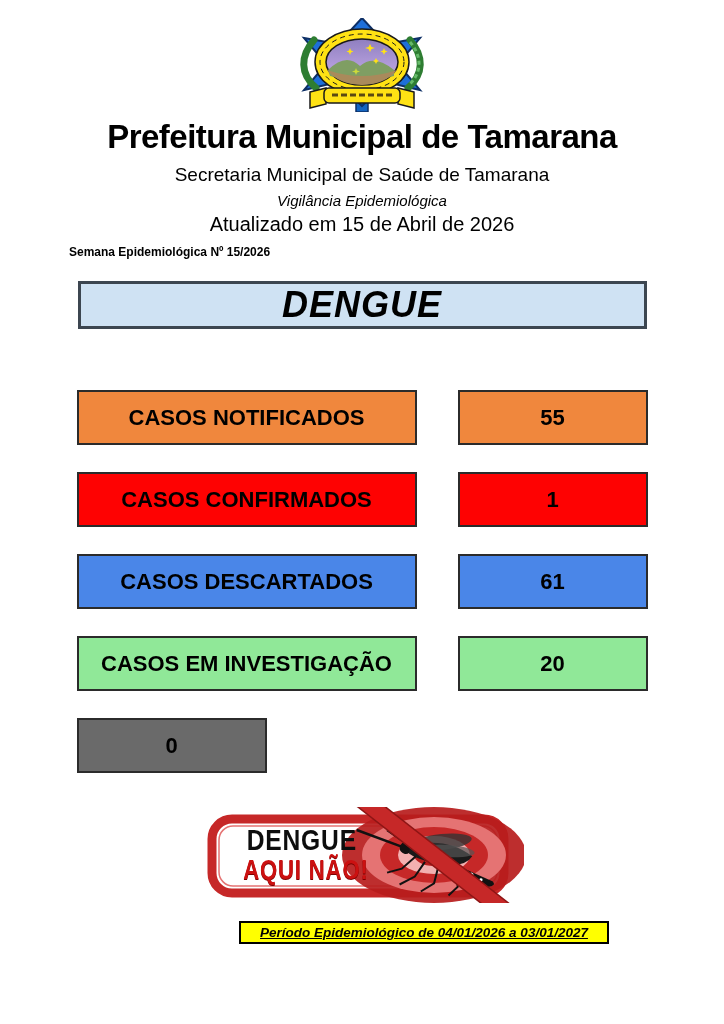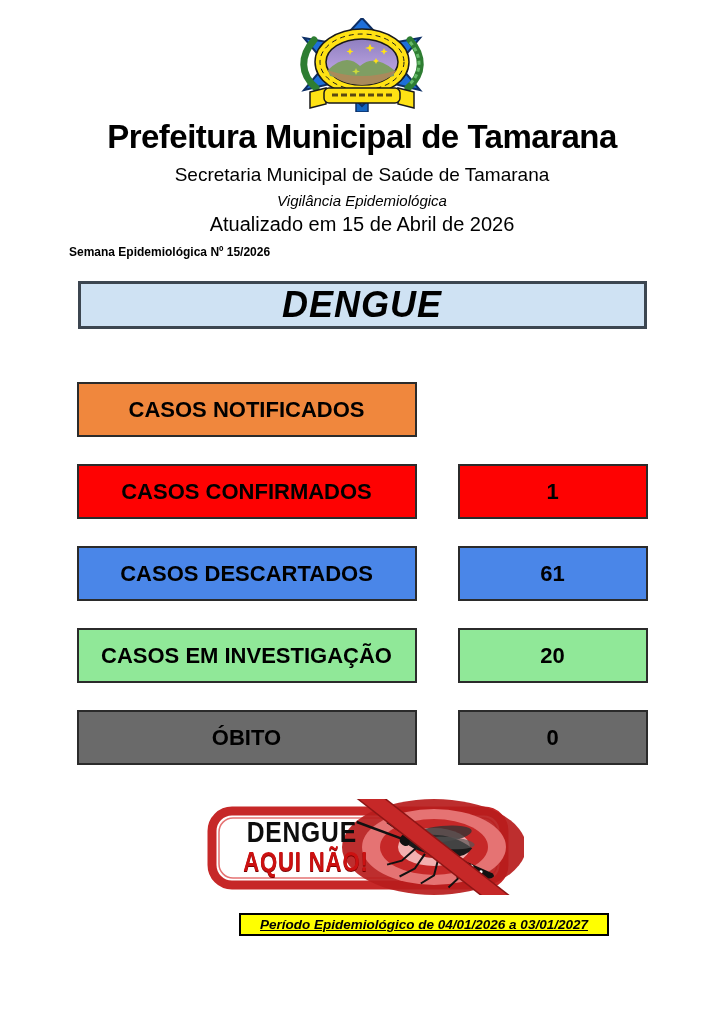--- a/index.html
+++ b/index.html
@@ -22,21 +22,21 @@
   }
   .updated{margin-top:4px;text-align:center;font-size:20px;}
   .week{margin-top:9px;text-align:left;font-size:12px;font-weight:bold;}
   
   .banner{
     margin:22px auto 0 auto;width:563px;height:42px;border:3px solid #3c4650;
     display:flex;align-items:center;justify-content:center;
   }
   .banner span{font-size:36px;font-weight:bold;font-style:italic;letter-spacing:1px;}
   
-  .rows{width:571px;margin:0 auto;padding-top:53px;}
+  .rows{width:571px;margin:8px auto;padding-top:53px;}
   .row{display:flex;justify-content:space-between;margin-bottom:27px;}
   .cell{
     height:51px;border:2px solid #2b2b2b;display:flex;align-items:center;justify-content:center;
     font-weight:bold;font-size:22px;
   }
   .cell.label{width:336px;}
   .cell.value{width:186px;}
   
   .stamp{position:relative;width:320px;height:96px;margin:34px auto 0 auto;left:2px;}
   .stamp svg{position:absolute;left:0;top:0;}
@@ -108,20 +108,23 @@
 
   <div class="banner" id="disease-banner" style="background: rgb(207, 226, 243);">
     <span>DENGUE</span>
   </div>
 
   <div class="rows">
     <div class="row">
       <div class="cell label" style="background: rgb(240, 135, 61);">
           <span>CASOS NOTIFICADOS</span>
         </div>
+      <div class="cell value" style="background: rgb(240, 135, 61);">
+          <span>55</span>
+        </div>
     </div>
     <div class="row">
       <div class="cell label" style="background: rgb(254, 2, 2);">
           <span>CASOS CONFIRMADOS</span>
         </div>
       <div class="cell value" style="background: rgb(254, 2, 2);">
           <span>1</span>
         </div>
     </div>
     <div class="row">
@@ -134,23 +137,20 @@
     </div>
     <div class="row">
       <div class="cell label" style="background: rgb(144, 232, 152);">
           <span>CASOS EM INVESTIGAÇÃO</span>
         </div>
       <div class="cell value" style="background: rgb(144, 232, 152);">
           <span>20</span>
         </div>
     </div>
     <div class="row">
-      <div class="cell label" style="background: rgb(106, 106, 106);">
-          <span>ÓBITO</span>
-        </div>
       <div class="cell value" style="background: rgb(106, 106, 106);">
           <span>0</span>
         </div>
     </div>
   </div>
 
   <div class="stamp">
     <svg width="320" height="96" viewBox="0 0 320 96">
 
       <rect x="8" y="12" width="292" height="74" rx="20" fill="#ffffff" stroke="#c62828" stroke-width="9"></rect>

